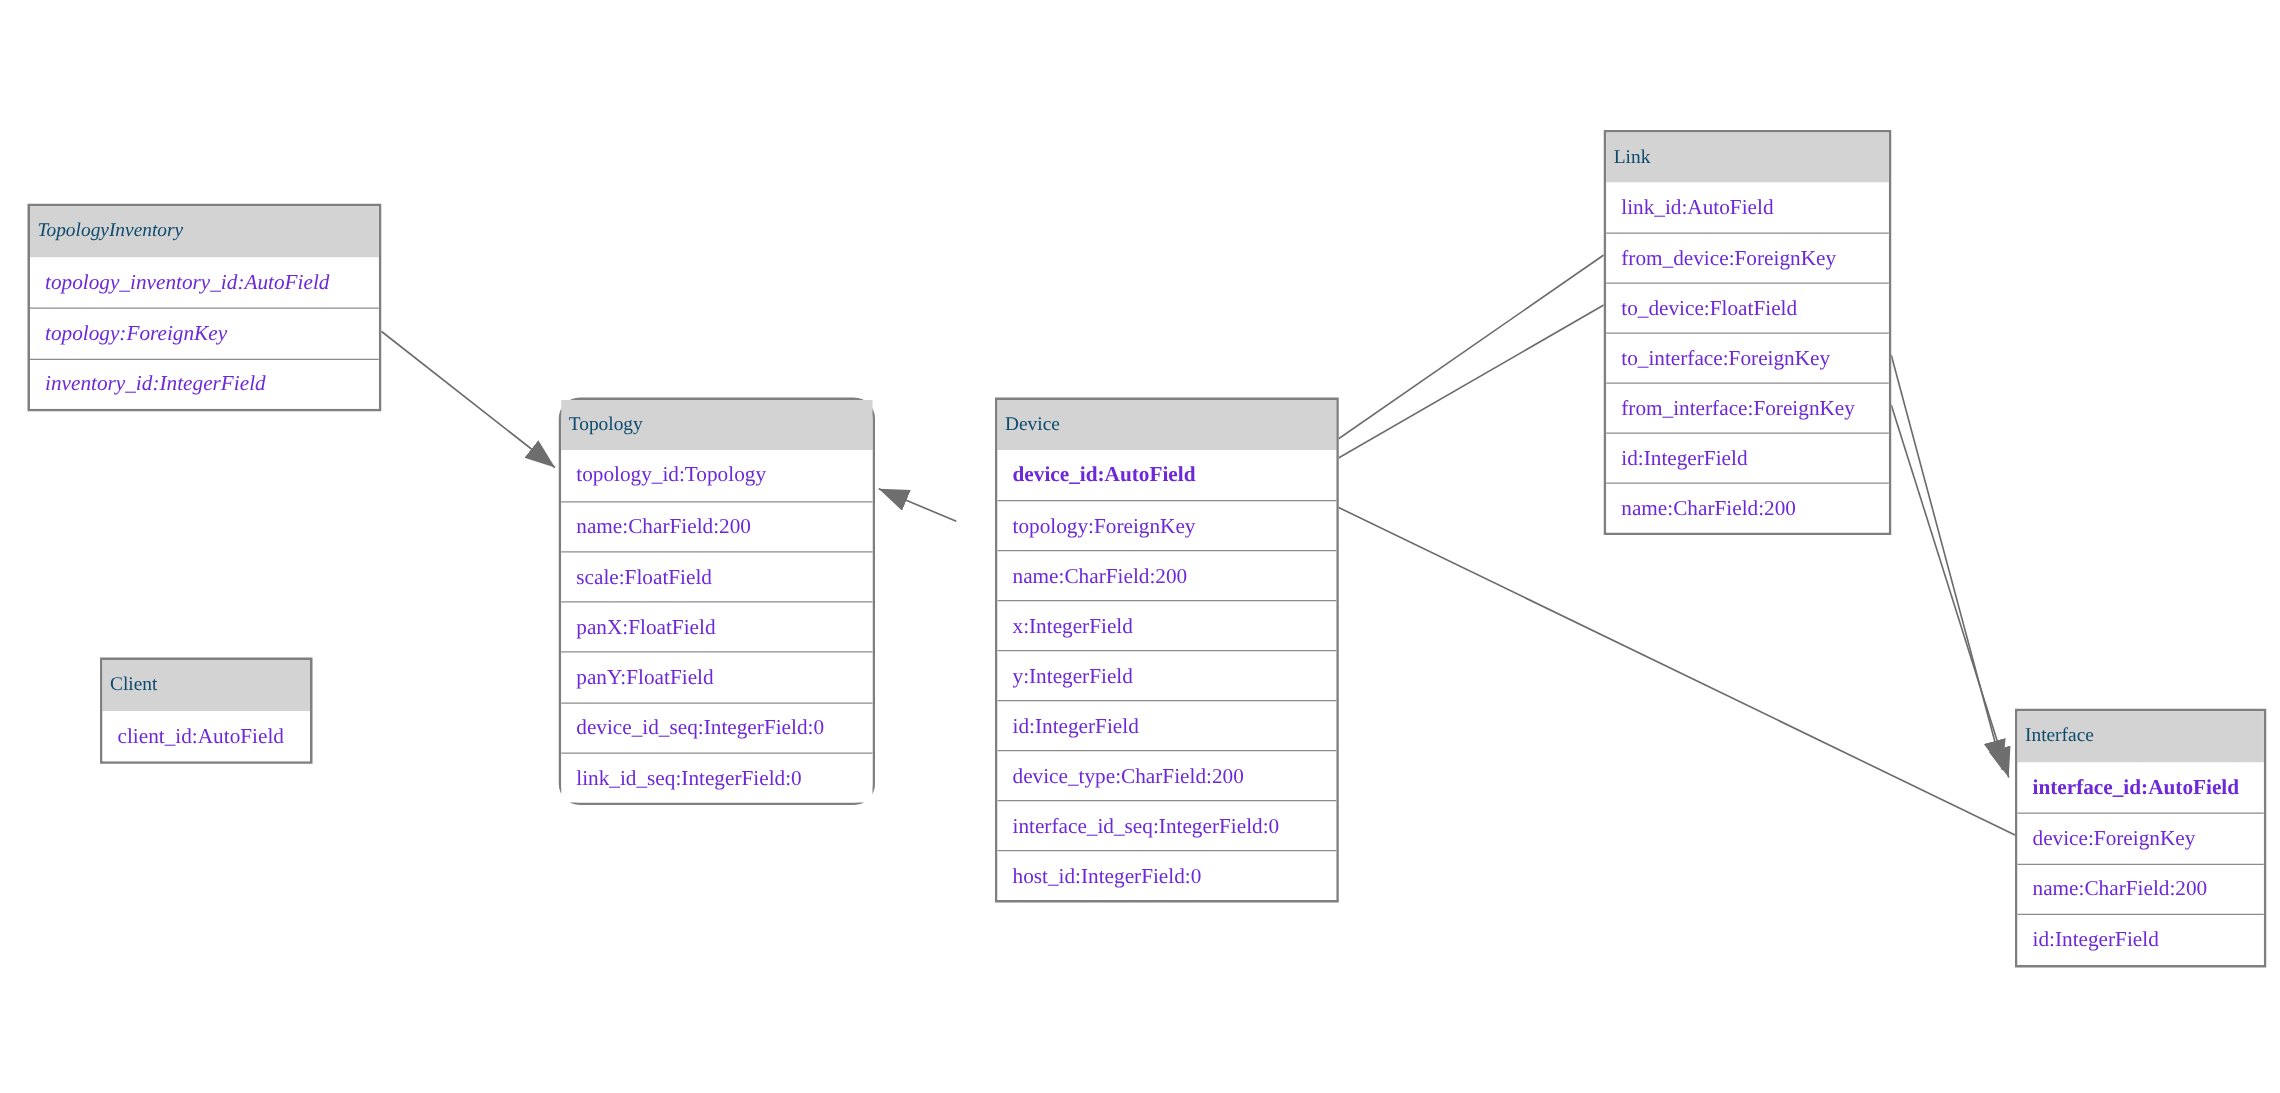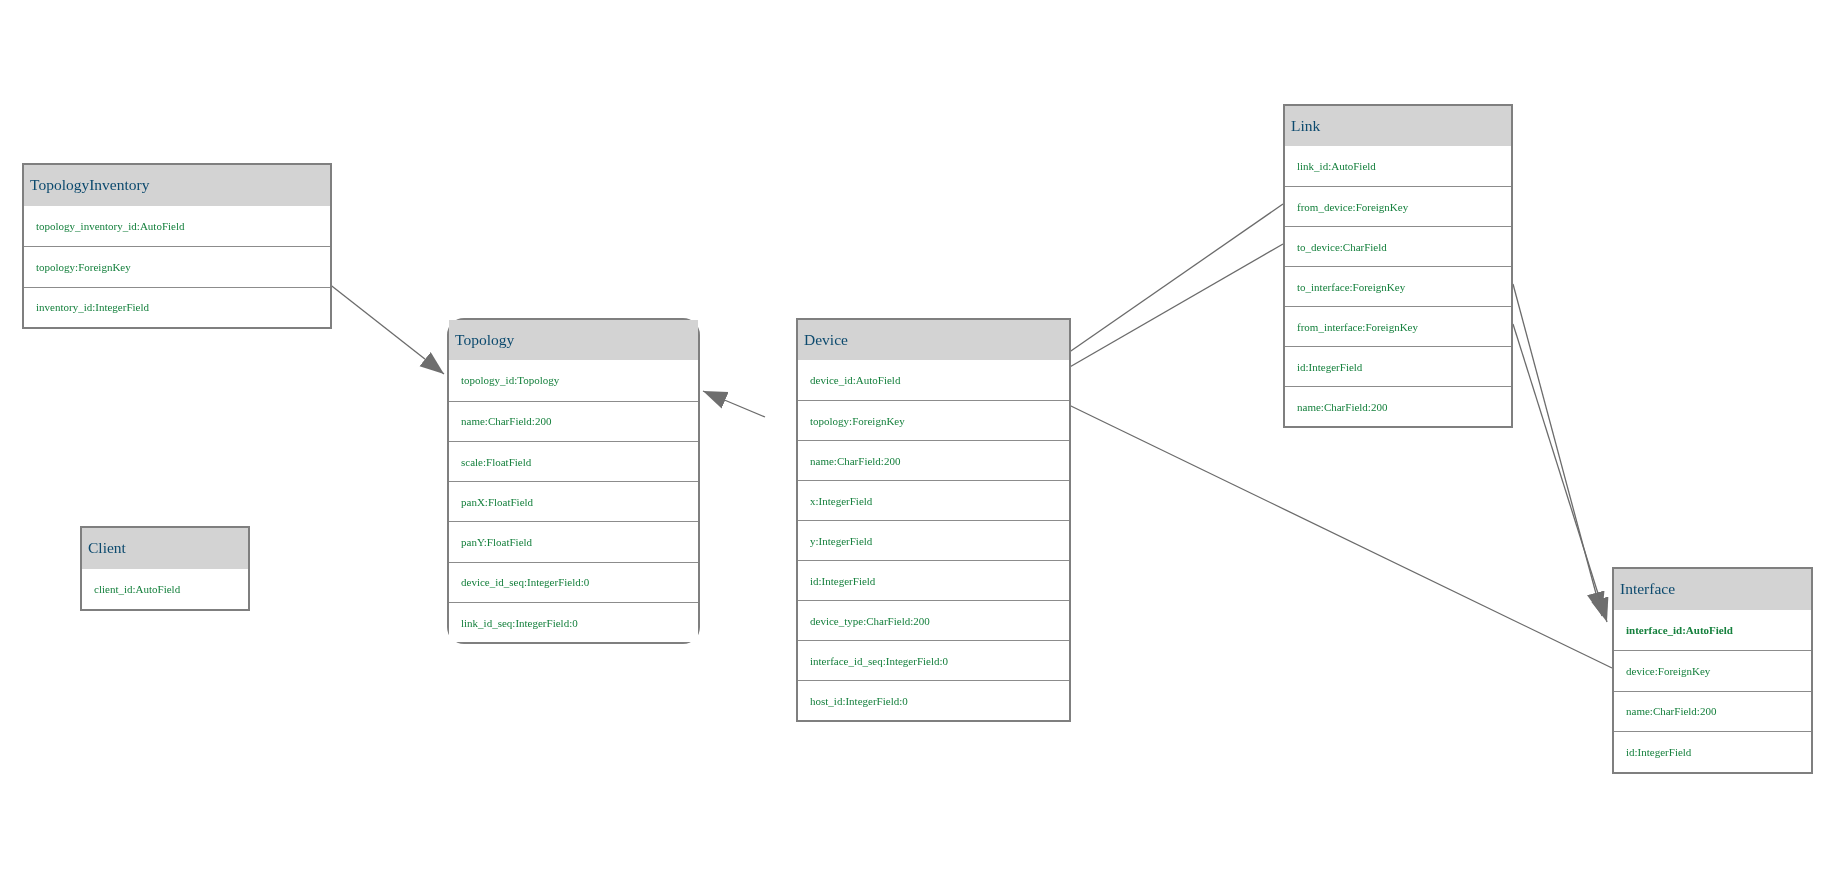--- a/index.html
+++ b/index.html
@@ -41,22 +41,22 @@
     color: #0c4a6e;
   }
   .erow {
     height: var(--rh);
     box-sizing: border-box;
     background: #ffffff;
     border-top: 1px solid #8c8c8c;
     display: flex;
     align-items: center;
     padding-left: 12px;
-    font-size: 11px;
-    color: #15803d;
+    font-size: 17px;
+    color: #6d28d9;
     white-space: nowrap;
   }
 </style>
 </head>
 <body>
 
 <div class="canvas">
 
   <svg class="connector-layer" width="1824" height="874" viewBox="0 0 1824 874" xmlns="http://www.w3.org/2000/svg">
     <defs>
@@ -66,21 +66,21 @@
     </defs>
     <line x1="305" y1="265" x2="444" y2="374" stroke="#6b6b6b" stroke-width="1.3" marker-end="url(#arrow)"></line>
     <line x1="765" y1="417" x2="703" y2="391" stroke="#6b6b6b" stroke-width="1.3" marker-end="url(#arrow)"></line>
     <line x1="1283" y1="204" x2="1042" y2="371" stroke="#6b6b6b" stroke-width="1.3" marker-end="url(#arrow)"></line>
     <line x1="1283" y1="244" x2="1042" y2="383" stroke="#6b6b6b" stroke-width="1.3" marker-end="url(#arrow)"></line>
     <line x1="1612" y1="668" x2="1042" y2="392" stroke="#6b6b6b" stroke-width="1.3" marker-end="url(#arrow)"></line>
     <line x1="1513" y1="284" x2="1602" y2="616" stroke="#6b6b6b" stroke-width="1.3" marker-end="url(#arrow)"></line>
     <line x1="1513" y1="324" x2="1607" y2="622" stroke="#6b6b6b" stroke-width="1.3" marker-end="url(#arrow)"></line>
   </svg>
 
-  <div class="entity" style="left:22px; top:163px; width:310px; --rh:40.5px;">
+  <div class="entity" style="left:22px; top:163px; width:283px;font-style:italic; --rh:40.5px;">
     <div class="ehead">TopologyInventory</div>
     <div class="erow" style="border-top:none;">topology_inventory_id:AutoField</div>
     <div class="erow">topology:ForeignKey</div>
     <div class="erow">inventory_id:IntegerField</div>
   </div>
 
   <div class="entity" style="left:447px; top:318px; width:253px;border-radius:17px; --rh:40.3px;">
     <div class="ehead">Topology</div>
     <div class="erow" style="border-top:none;">topology_id:Topology</div>
     <div class="erow">name:CharField:200</div>
@@ -91,36 +91,36 @@
     <div class="erow">link_id_seq:IntegerField:0</div>
   </div>
 
   <div class="entity" style="left:80px; top:526px; width:170px; --rh:40.5px;">
     <div class="ehead">Client</div>
     <div class="erow" style="border-top:none;">client_id:AutoField</div>
   </div>
 
   <div class="entity" style="left:765px; top:318px; width:275px;margin-left:31px; --rh:40px;">
     <div class="ehead">Device</div>
-    <div class="erow" style="border-top:none;">device_id:AutoField</div>
+    <div class="erow" style="border-top:none;font-weight:bold;">device_id:AutoField</div>
     <div class="erow">topology:ForeignKey</div>
     <div class="erow">name:CharField:200</div>
     <div class="erow">x:IntegerField</div>
     <div class="erow">y:IntegerField</div>
     <div class="erow">id:IntegerField</div>
     <div class="erow">device_type:CharField:200</div>
     <div class="erow">interface_id_seq:IntegerField:0</div>
     <div class="erow">host_id:IntegerField:0</div>
   </div>
 
   <div class="entity" style="left:1283px; top:104px; width:230px; --rh:40px;">
     <div class="ehead">Link</div>
     <div class="erow" style="border-top:none;">link_id:AutoField</div>
     <div class="erow">from_device:ForeignKey</div>
-    <div class="erow">to_device:CharField</div>
+    <div class="erow">to_device:FloatField</div>
     <div class="erow">to_interface:ForeignKey</div>
     <div class="erow">from_interface:ForeignKey</div>
     <div class="erow">id:IntegerField</div>
     <div class="erow">name:CharField:200</div>
   </div>
 
   <div class="entity" style="left:1612px; top:567px; width:201px; --rh:40.5px;">
     <div class="ehead">Interface</div>
     <div class="erow" style="border-top:none;font-weight:bold;">interface_id:AutoField</div>
     <div class="erow">device:ForeignKey</div>

